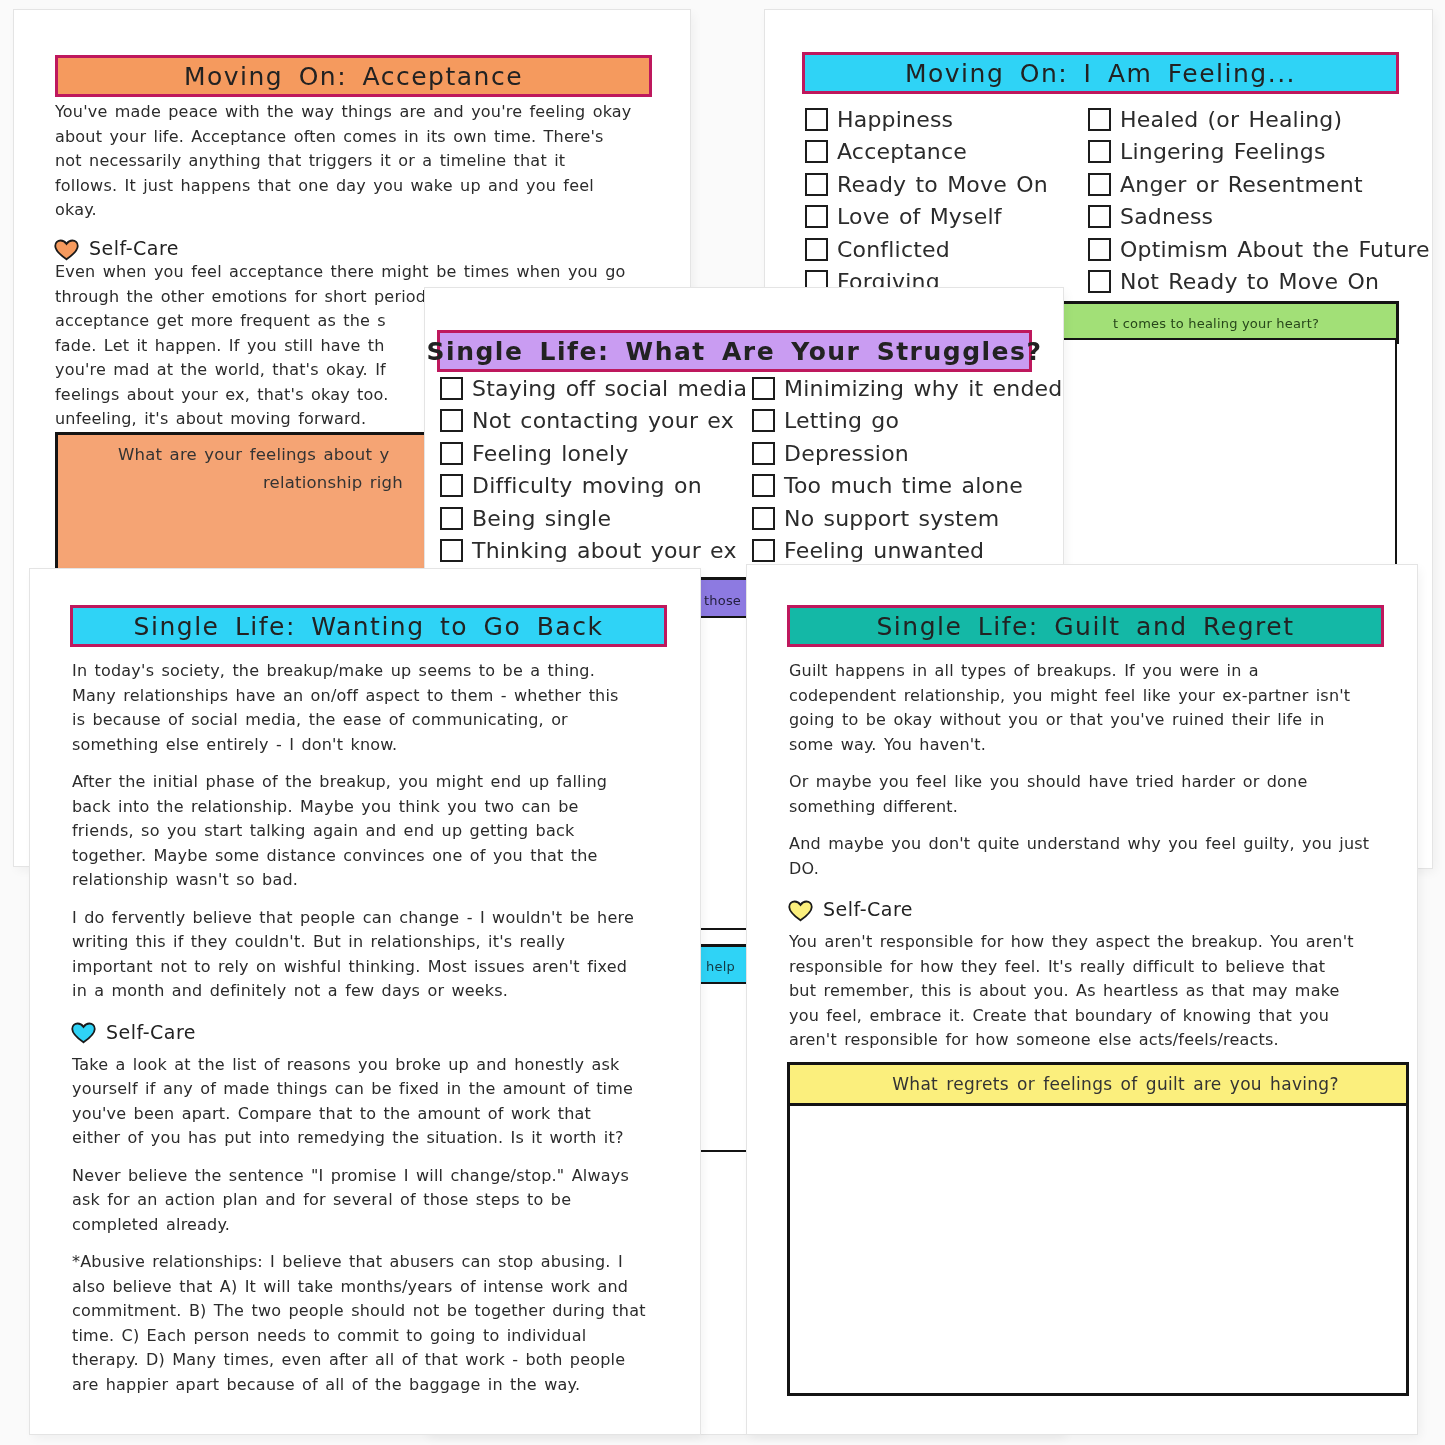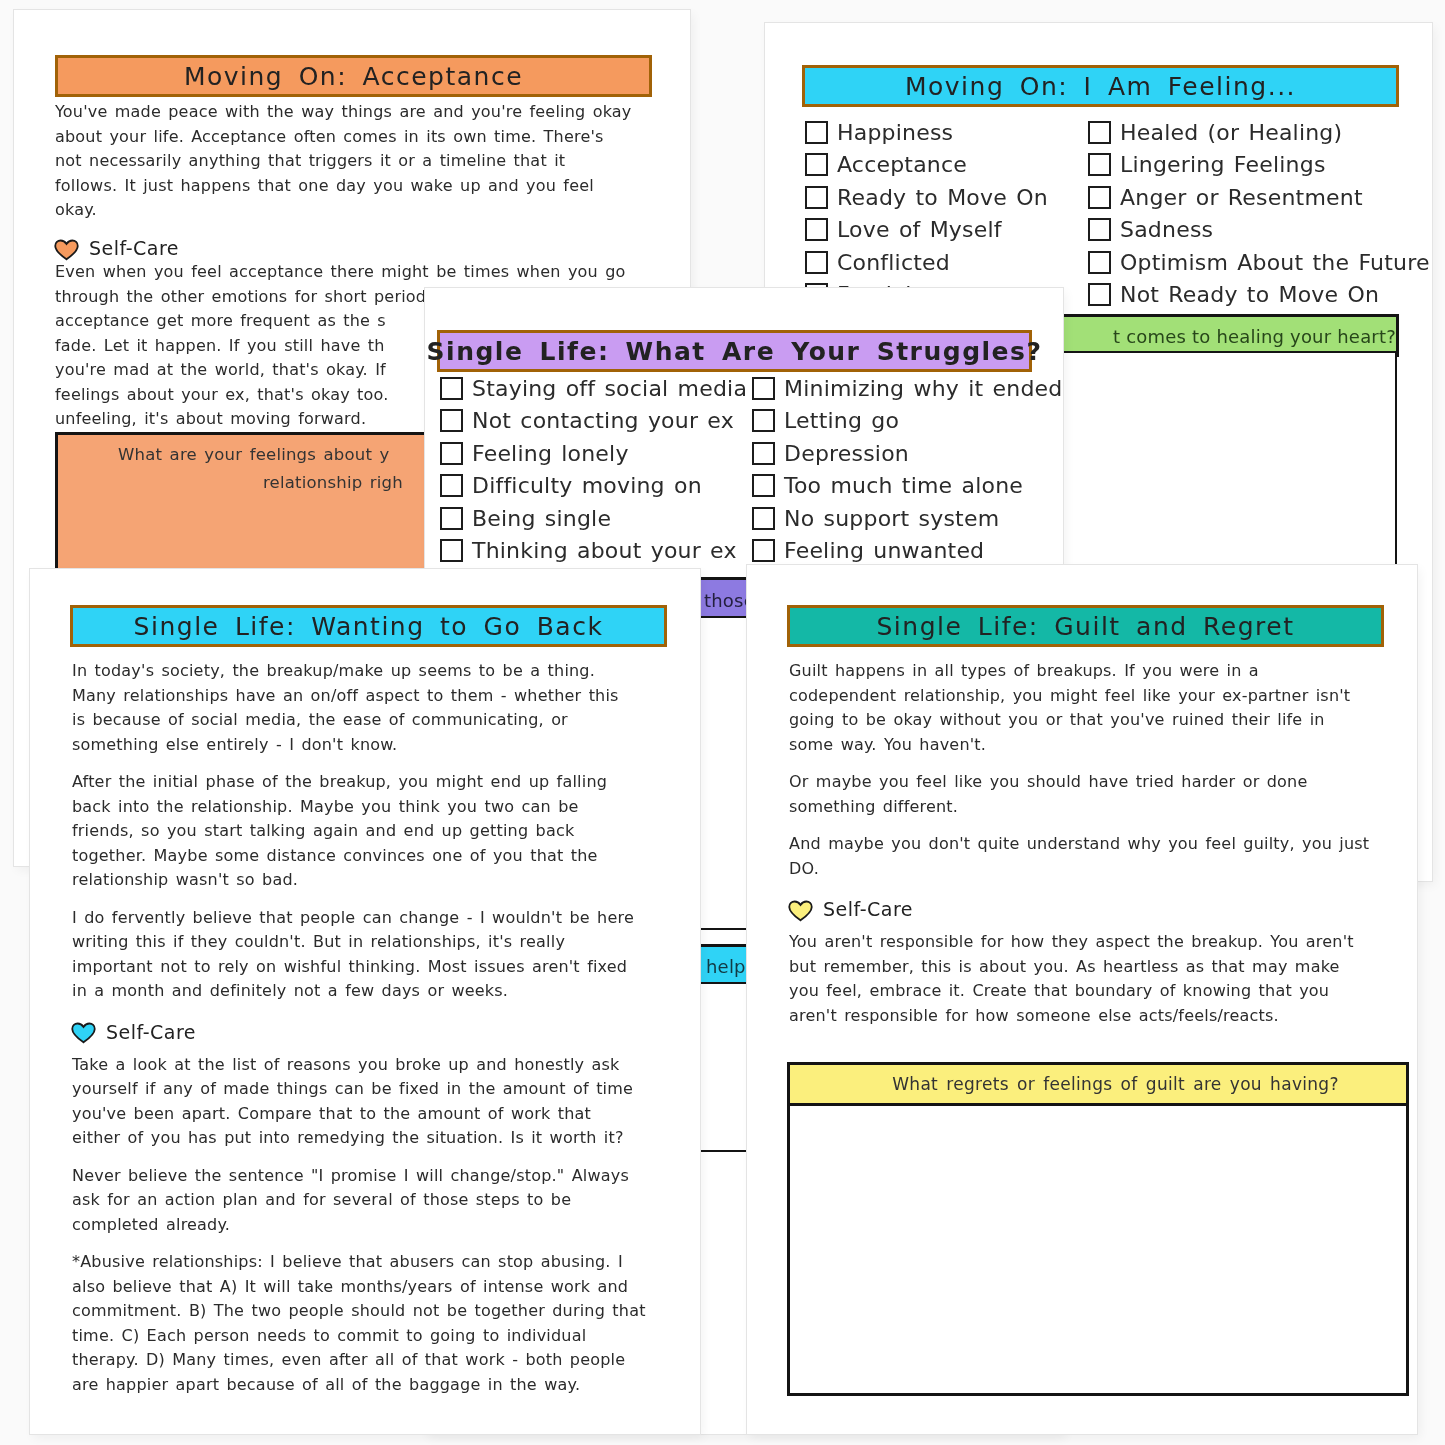--- a/index.html
+++ b/index.html
@@ -1,44 +1,44 @@
 <!DOCTYPE html>
 <html><head>
 <meta charset="utf-8">
 <style>
   html,body{margin:0;padding:0;background:#fafafa;}
   .canvas{position:relative;width:1445px;height:1445px;background:#fafafa;overflow:hidden;
           font-family:"DejaVu Sans","Liberation Sans",sans-serif;color:#2b2b2b;}
   .page{position:absolute;background:#ffffff;overflow:hidden;
         box-shadow:0 0 0 1px #e4e4e4, 3px 4px 10px rgba(0,0,0,.05);}
   #p1{left:14px;top:10px;width:676px;height:856px;z-index:1;}
-  #p2{left:765px;top:23px;width:667px;height:858px;z-index:1;}
+  #p2{left:765px;top:10px;width:667px;height:858px;z-index:1;}
   #p3{left:425px;top:288px;width:638px;height:1146px;z-index:2;}
   #p4{left:30px;top:569px;width:670px;height:865px;z-index:3;}
   #p5{left:747px;top:565px;width:670px;height:869px;z-index:3;}
 
-  .hbox{position:absolute;border:3px solid #a16207;display:flex;align-items:center;justify-content:center;
+  .hbox{position:absolute;border:3px solid #be185d;display:flex;align-items:center;justify-content:center;
         font-size:25px;letter-spacing:1.5px;word-spacing:6px;color:#222;white-space:nowrap;}
   .txt{position:absolute;}
   .tl{height:24.5px;line-height:24.5px;white-space:nowrap;font-size:16px;letter-spacing:.2px;word-spacing:2px;}
   .para{margin:0 0 13px 0;}
   .flow{position:absolute;}
   .sc{display:flex;align-items:center;gap:9px;font-size:19px;letter-spacing:.5px;color:#222;margin:5px 0 6px -2px;height:30px;}
   .sc svg{display:block;}
   .sc .scl{line-height:30px;}
 
   .cols{position:absolute;}
   .cb-row{display:flex;align-items:center;height:32.5px;}
   .cb{width:19px;height:19px;border:2.5px solid #1c1c1c;background:#fff;margin-right:9px;flex:0 0 auto;}
   .cb-l{font-size:22px;letter-spacing:.2px;word-spacing:2px;white-space:nowrap;}
 
   .qbox{position:absolute;border:3px solid #141414;}
   .qline{position:absolute;white-space:nowrap;font-size:16.5px;letter-spacing:.2px;word-spacing:2px;color:#333;}
   .subbox{position:absolute;border:3px solid #141414;}
-  .frag{position:absolute;top:50%;transform:translateY(-50%);font-size:18px;letter-spacing:.2px;white-space:nowrap;color:#24203f;}
+  .frag{position:absolute;top:50%;transform:translateY(-50%);font-size:13px;letter-spacing:.2px;white-space:nowrap;color:#24203f;}
   .ansbox{position:absolute;border:2.5px solid #141414;background:#fff;}
   .qb-head{height:38px;display:flex;align-items:center;justify-content:center;border-bottom:3px solid #141414;
            font-size:17px;letter-spacing:.3px;word-spacing:2.5px;color:#333;}
 </style>
 </head>
 <body>
 
 <div class="canvas">
 
   <section class="page" id="p1">
@@ -269,20 +269,21 @@
           </div>
         </div>
       <div class="sc">
         <svg width="27" height="25" viewBox="0 0 24 22">
           <path d="M12 20.6C5.8 16.2 2 12.6 2 8.7 2 5.8 4.2 3.9 6.8 3.9c2 0 3.9 1.1 5.2 3 1.3-1.9 3.2-3 5.2-3C19.8 3.9 22 5.8 22 8.7c0 3.9-3.8 7.5-10 11.9z" fill="#fbef7d" stroke="#1a1a1a" stroke-width="1.6"></path>
         </svg>
         <span class="scl">Self-Care</span>
       </div>
       <div>
           <div class="tl">You aren't responsible for how they aspect the breakup. You aren't</div>
+          <div class="tl">responsible for how they feel. It's really difficult to believe that</div>
           <div class="tl">but remember, this is about you. As heartless as that may make</div>
           <div class="tl">you feel, embrace it. Create that boundary of knowing that you</div>
           <div class="tl">aren't responsible for how someone else acts/feels/reacts.</div>
         </div>
     </div>
     <div class="qbox" style="left:40px;top:497px;width:616px;height:328px;background:#ffffff;">
       <div class="qb-head" style="background:#fbef7d;padding-left:35px;">What regrets or feelings of guilt are you having?</div>
     </div>
   </section>
 

